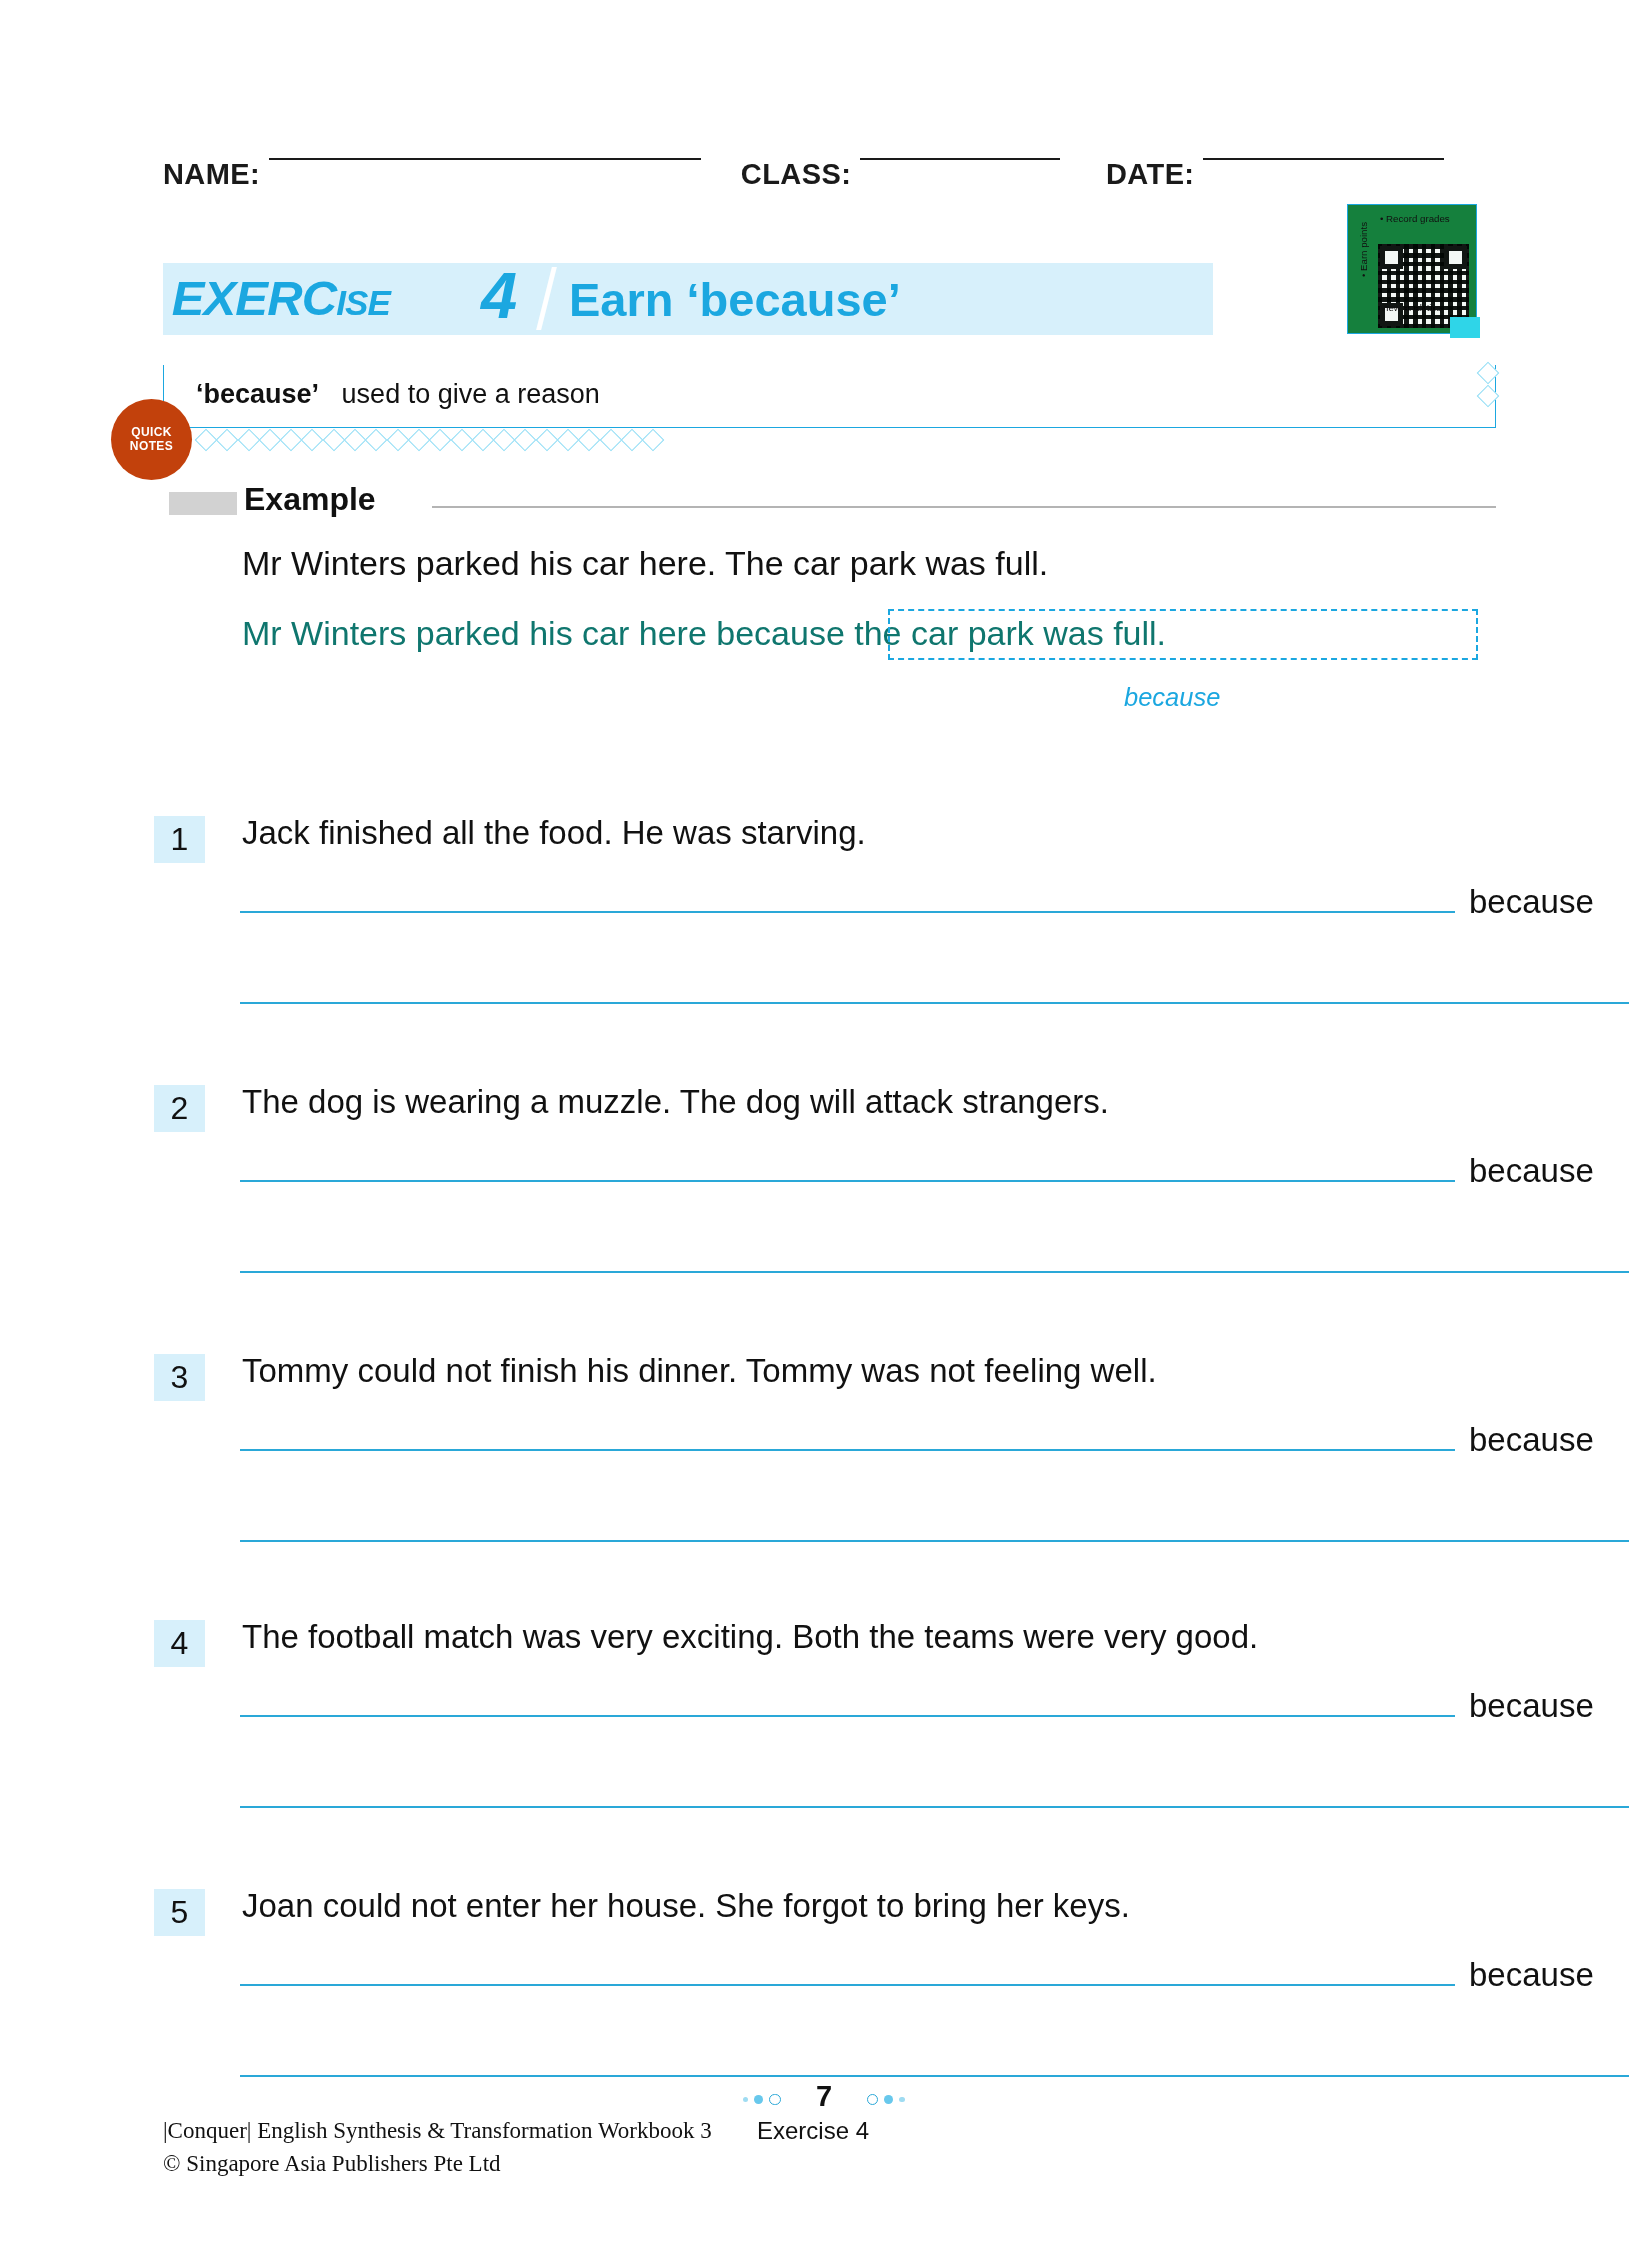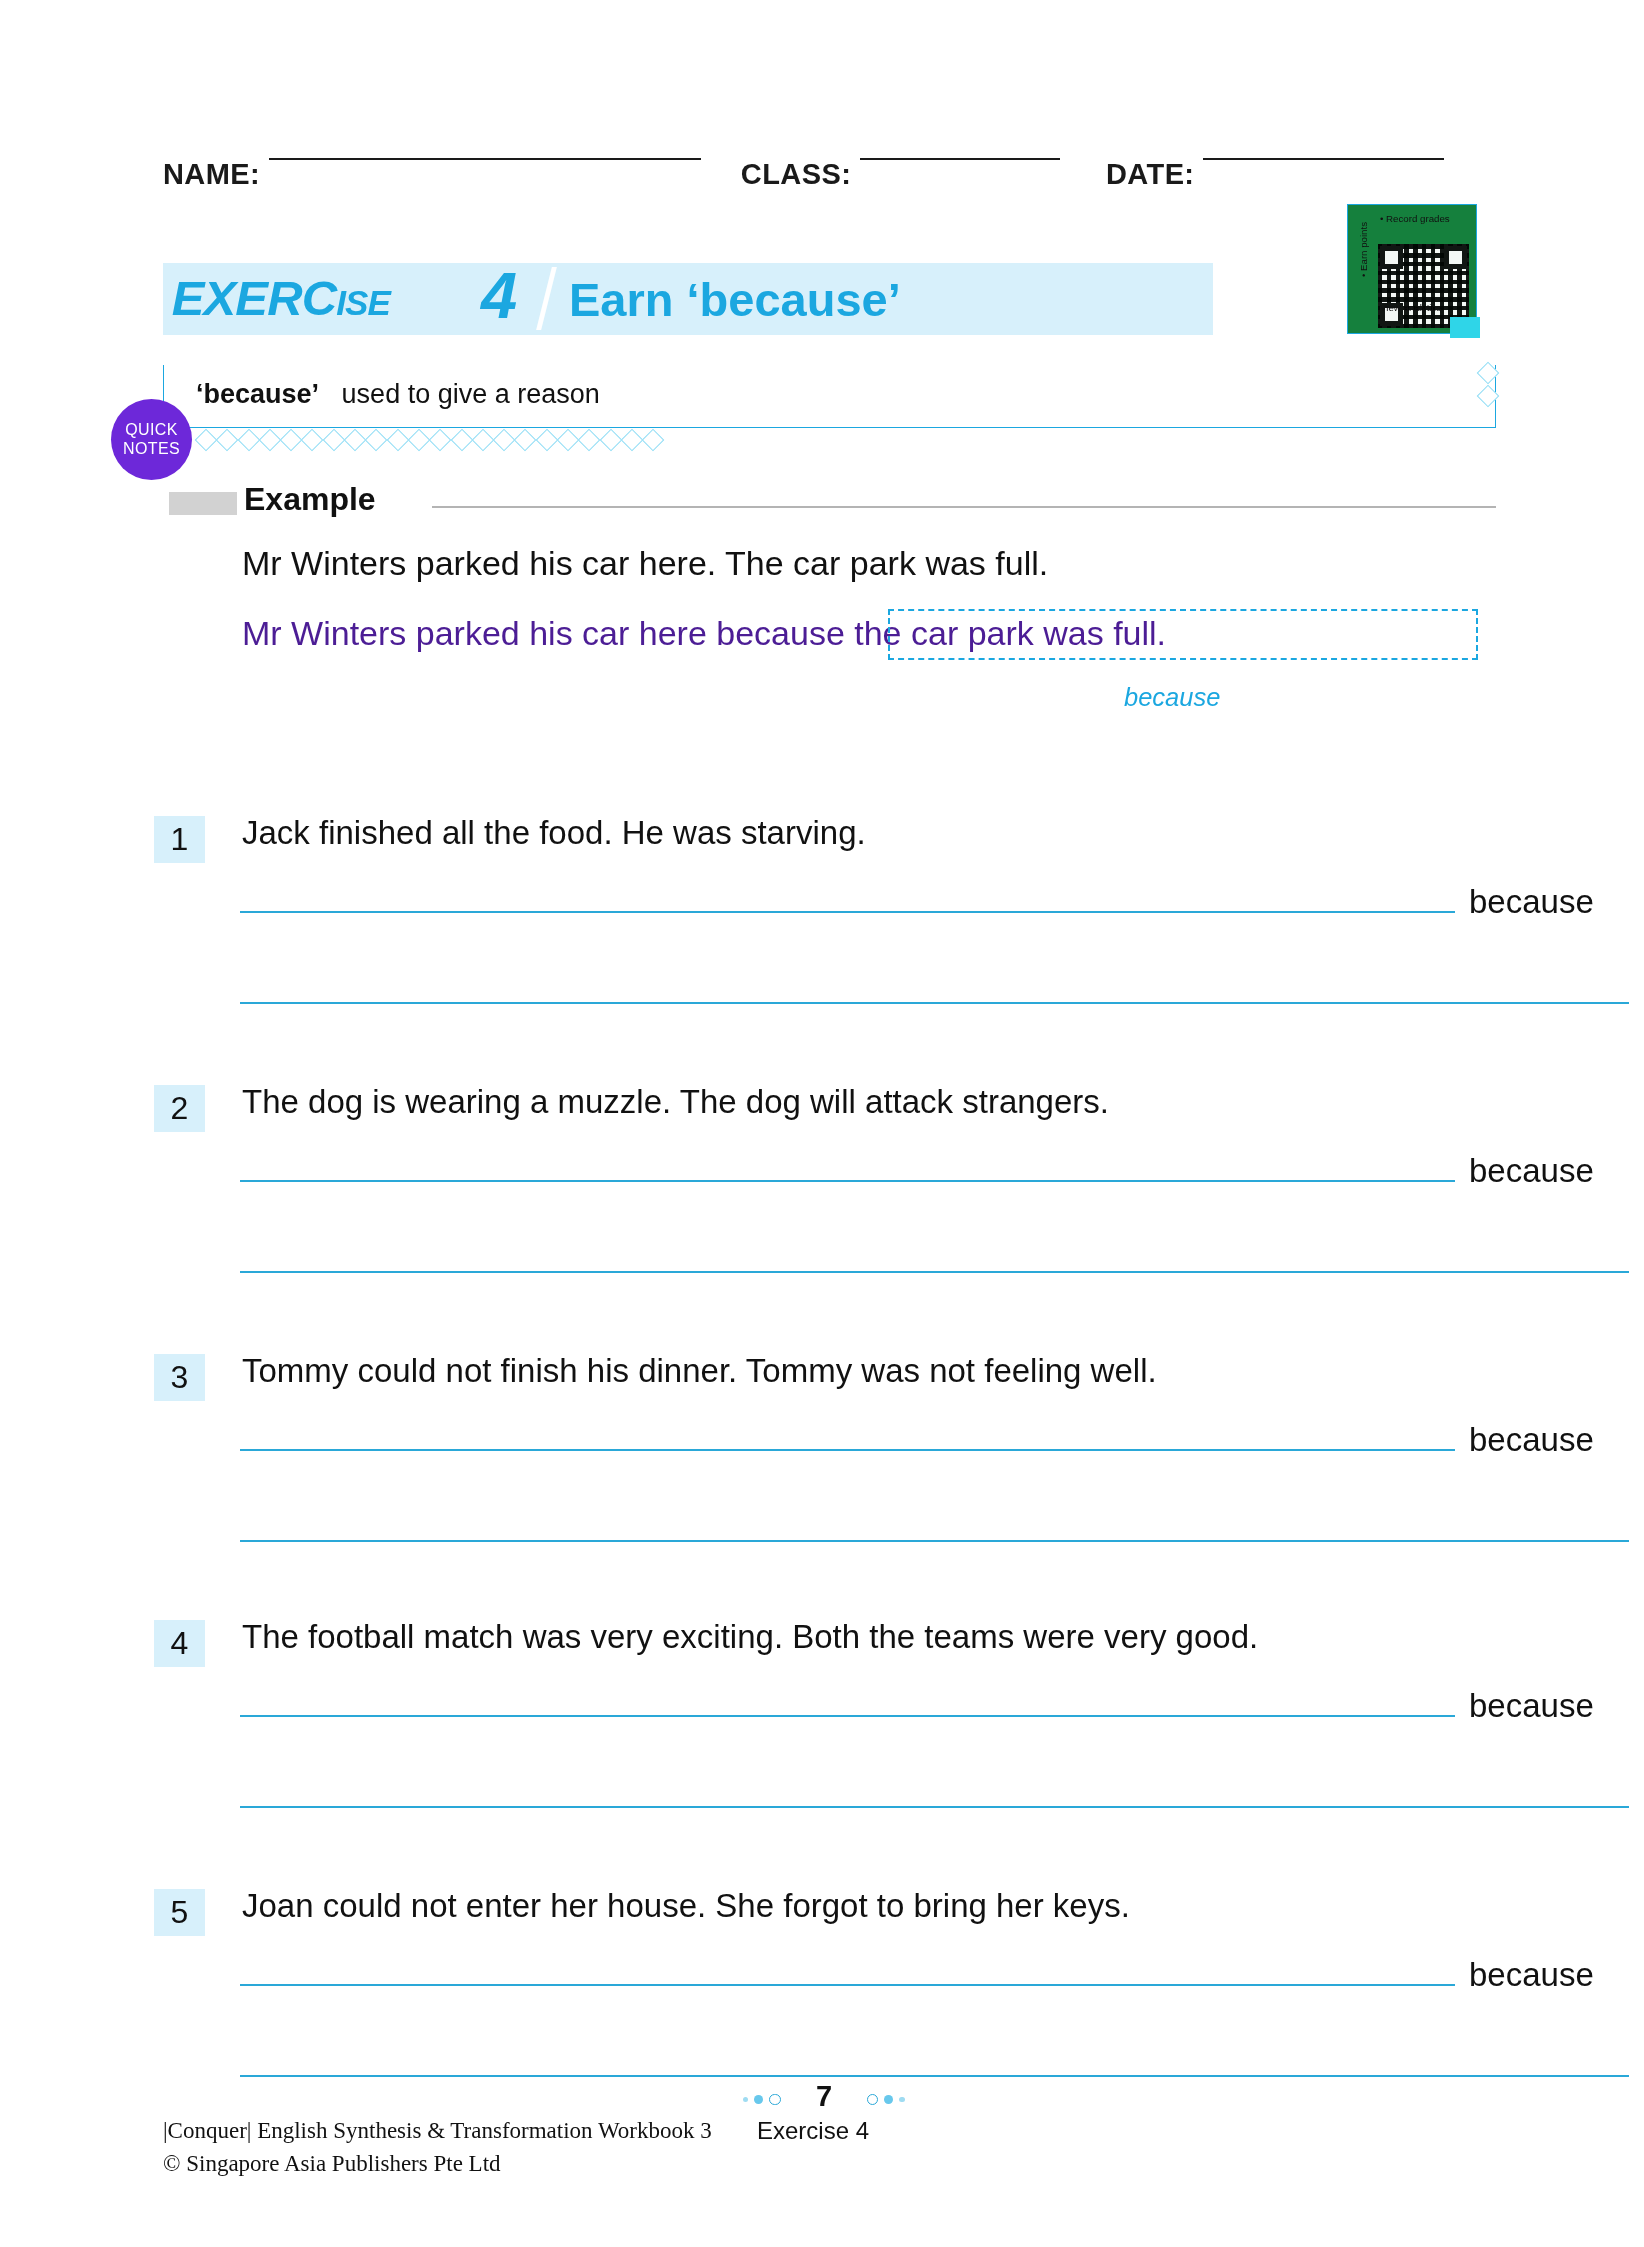--- a/index.html
+++ b/index.html
@@ -210,24 +210,24 @@
     flex-direction: column;
     gap: 7px;
   }
   .quicknotes-badge {
     position: absolute;
     left: 111px;
     top: 399px;
     width: 81px;
     height: 81px;
     border-radius: 50%;
-    background: #6d28d9;
+    background: #c2410c;
     color: #ffffff;
-    font-size: 16px;
-    font-weight: normal;
+    font-size: 12px;
+    font-weight: bold;
     line-height: 1.15;
     display: flex;
     flex-direction: column;
     align-items: center;
     justify-content: center;
     letter-spacing: 0.4px;
   }
 
   
   .ex-marker {
@@ -254,21 +254,21 @@
     left: 242px; top: 544px;
     font-size: 34px;
     color: #111;
     white-space: nowrap;
     text-align: center;
   }
   .ex-line2 {
     position: absolute;
     left: 242px; top: 614px;
     font-size: 34px;
-    color: #4c1d95;
+    color: #0f766e;
     white-space: nowrap;
   }
   .ex-box {
     position: absolute;
     left: 888px; top: 609px;
     width: 590px; height: 51px;
     border: 2.6px dashed #1ba7e0;
   }
   .ex-reason {
     position: absolute;

